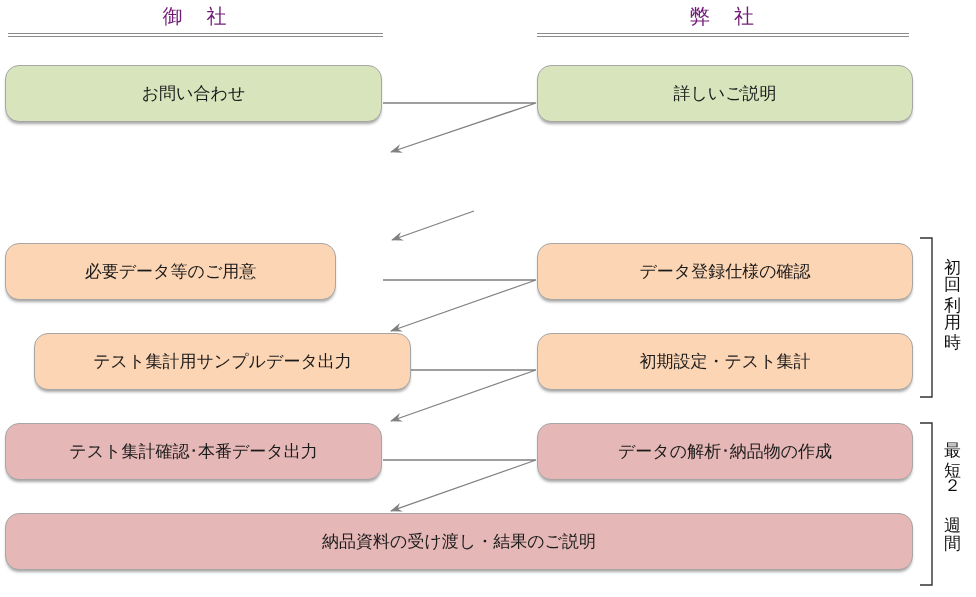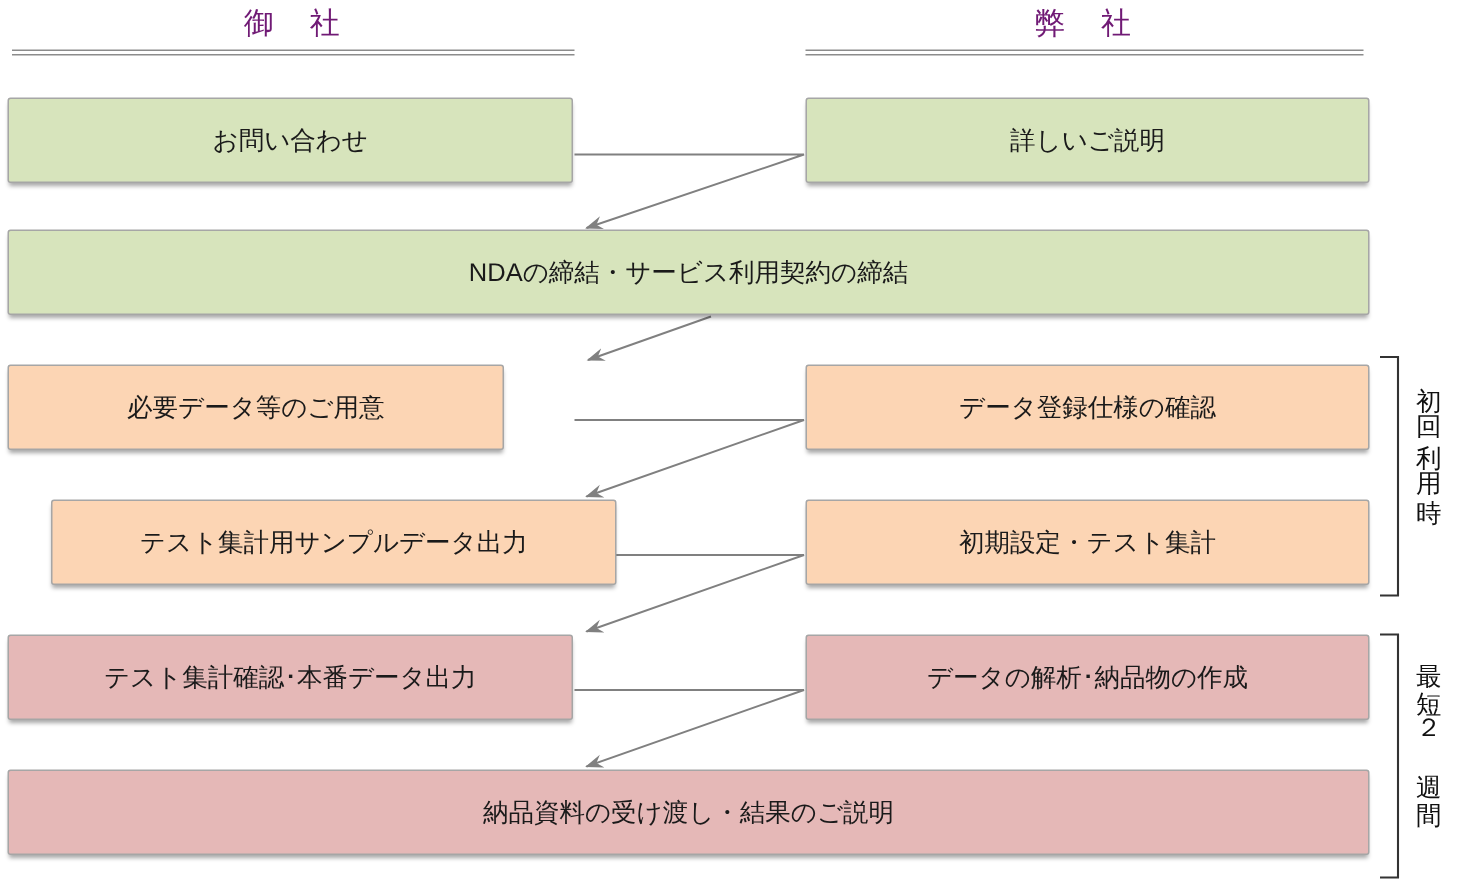--- a/index.html
+++ b/index.html
@@ -10,21 +10,21 @@
   }
   .canvas{position:absolute;inset:0;}
 
   
   .col-header{position:absolute;top:2px;text-align:center;}
   .hdr-text{font-size:20px;color:#701a75;letter-spacing:2px;line-height:28px;}
   .dbl-line{height:2px;border-top:1px solid #8c8c8c;border-bottom:1px solid #8c8c8c;margin-top:3px;}
 
   
   .box{
-    position:absolute;height:57px;border-radius:2px;
+    position:absolute;height:57px;border-radius:14px;
     border:1px solid var(--border,#a6a6a6);
     box-shadow:0 3px 3px -1px rgba(0,0,0,0.35);
     display:flex;align-items:center;justify-content:center;
     font-size:17px;color:#1a1a1a;box-sizing:border-box;
     text-align:center;
   }
   .green{background:var(--green,#d7e4bc);}
   .orange{background:var(--orange,#fcd5b4);}
   .pink{background:var(--pink,#e5b8b7);}
 
@@ -65,21 +65,20 @@
     <path class="conn" d="M383,280 H536 L391,331" marker-end="url(#ah)"></path>
     <path class="conn" d="M383,370 H536 L391,421" marker-end="url(#ah)"></path>
     <path class="conn" d="M383,460 H536 L391,511" marker-end="url(#ah)"></path>
     <polyline class="bracket" points="920,238 932,238 932,397 920,397"></polyline>
     <polyline class="bracket" points="920,423 932,423 932,585 920,585"></polyline>
   </svg>
 
   <div class="box green" style="left:5px;top:65px;width:377px;">お問い合わせ</div>
   <div class="box green" style="left:537px;top:65px;width:376px;">詳しいご説明</div>
 
-  <div class="box green" style="left:5px;top:153px;width:908px;">NDAの締結・サービス利用契約の締結</div>
 
   <div class="box orange" style="left:5px;top:243px;width:331px;">必要データ等のご用意</div>
   <div class="box orange" style="left:537px;top:243px;width:376px;">データ登録仕様の確認</div>
 
   <div class="box orange" style="left:5px;top:333px;width:377px;margin-left:29px;">テスト集計用サンプルデータ出力</div>
   <div class="box orange" style="left:537px;top:333px;width:376px;text-align:right;">初期設定・テスト集計</div>
 
   <div class="box pink" style="left:5px;top:423px;width:377px;">テスト集計確認･本番データ出力</div>
   <div class="box pink" style="left:537px;top:423px;width:376px;">データの解析･納品物の作成</div>
 

